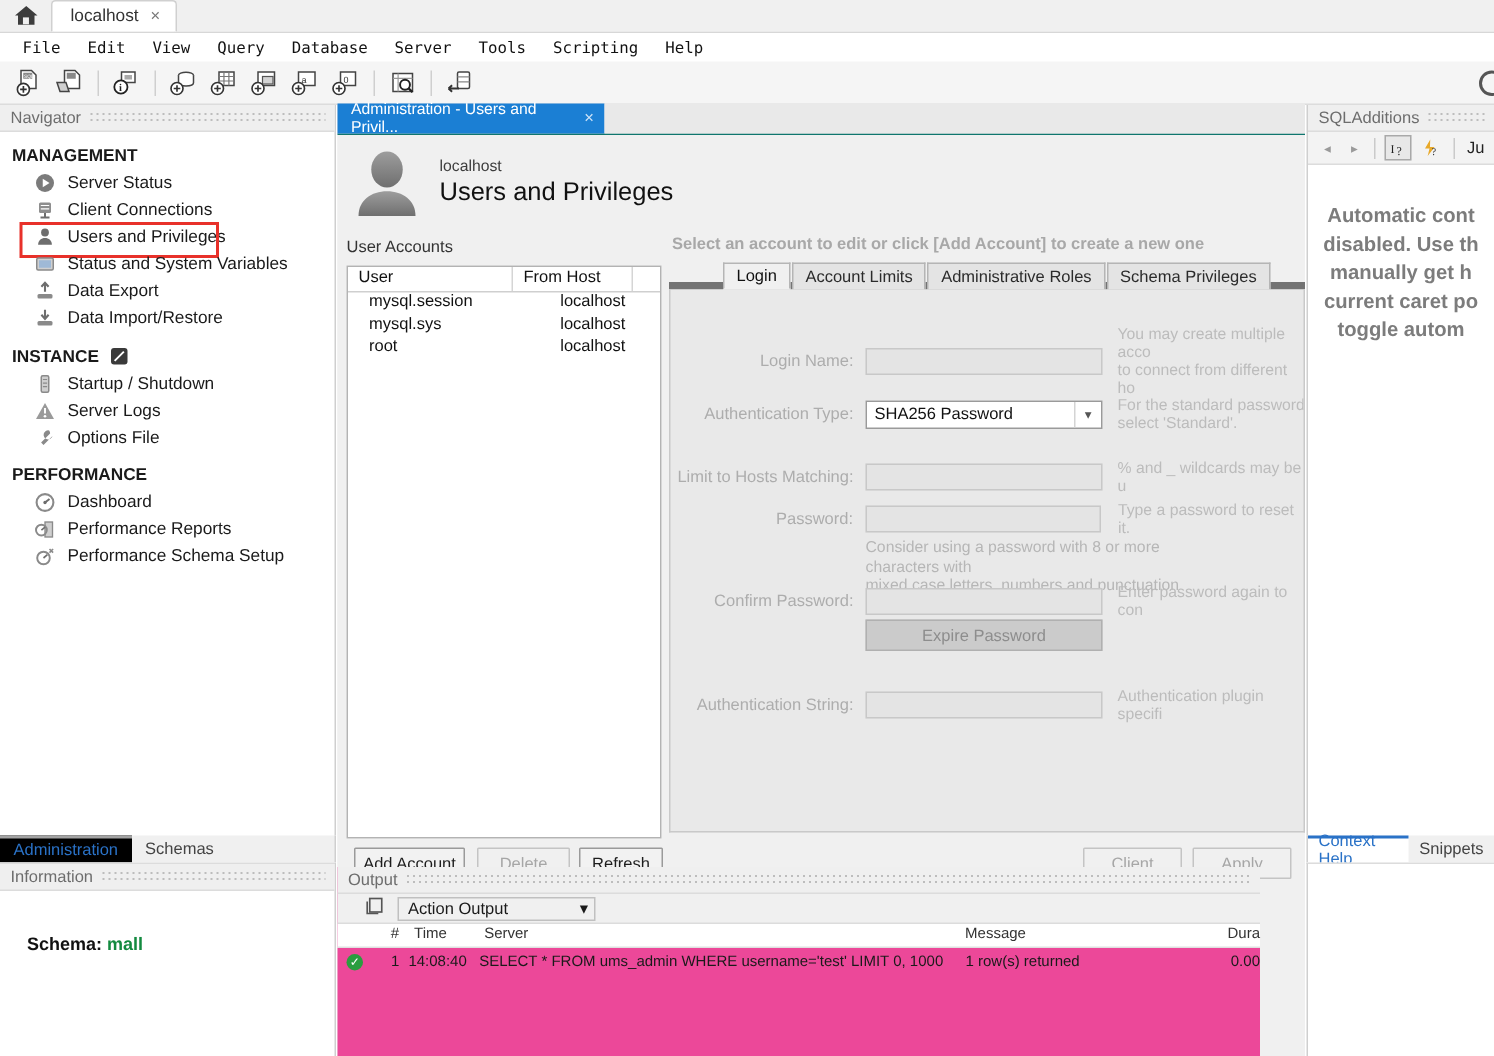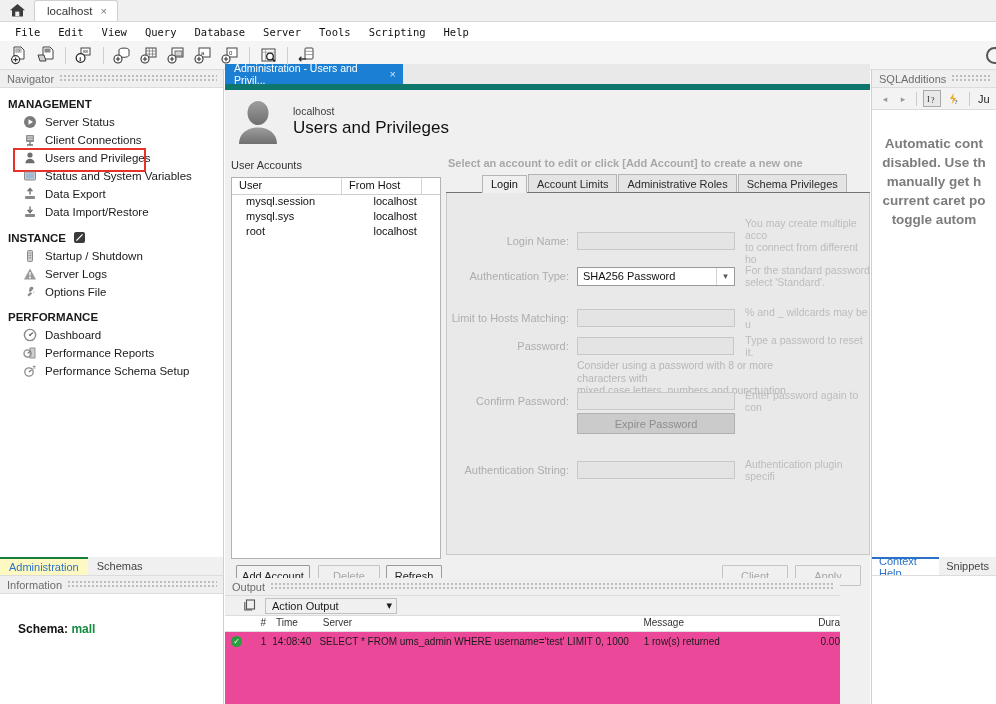--- a/index.html
+++ b/index.html
@@ -93,33 +93,33 @@
   
   .left-tabs {
     position: absolute; left: 0; top: 557px; width: 224px; height: 18px;
     background: #f0f0f0; display: flex; align-items: flex-end;
     border-right: 1px solid #cfcfcf;
   }
   .ltab {
     height: 18px; padding: 0 9px; display: flex; align-items: center;
     font-size: 11px; color: #444; cursor: default;
   }
-  .ltab.active { background: #fef9c3; color: #2a72c7; border-top: 2px solid #15803d; }
+  .ltab.active { background: #000000; color: #2a72c7; border-top: 2px solid #a3a3a3; }
   .info-pane {
     position: absolute; left: 0; top: 575px; width: 224px; height: 129px;
     background: #ffffff; border-right: 1px solid #cfcfcf; border-top: 1px solid #dcdcdc;
   }
   .info-body { padding: 28px 0 0 18px; font-size: 12px; font-weight: bold; color: #111; }
   .schema-val { color: #138a3f; }
 
   
   .main { position: absolute; left: 225px; top: 70px; width: 645px; height: 634px; background: #f0f0f0; }
   .editor-tabstrip {
     height: 20px; background: #e9e9e9; display: flex; align-items: flex-end;
-    border-bottom: 6px solid #0f766e;
+    border-bottom: 1px solid #0f766e;
   }
   .etab {
     height: 20px; padding: 0 7px 0 9px; background: #1b7fd4; color: #ffffff;
     display: flex; align-items: center; gap: 9px; font-size: 10.5px;
     max-width: 178px; cursor: default;
   }
   .etab .x { color: #cfe4f8; font-size: 11px; }
   .etab-fill { flex: 1; height: 20px; background: #e9e9e9; }
 
   
@@ -144,21 +144,21 @@
   .ua-row { display: flex; height: 15px; font-size: 11px; color: #111; cursor: default; gap: 33px; }
   .ua-row .c-user { width: 110px; padding-left: 14px; }
   .ua-row .c-host { width: 80px; padding-left: 7px; }
 
   
   .detail-banner {
     position: absolute; left: 221px; top: 4px; width: 424px; height: 18px;
     font-size: 11px; font-weight: bold; color: #a8a8a8; padding-left: 2px;
   }
   .detail-tabs { position: absolute; left: 221px; top: 22px; width: 424px; height: 18px;
-    display: flex; align-items: flex-end; border-bottom: 1px solid #737373; padding-left: 36px; }
+    display: flex; border-bottom: 5px solid #737373; padding-left: 36px; }
   .dtab {
     height: 18px; padding: 0 8px; display: flex; align-items: center;
     font-size: 11px; color: #2b2b2b; background: #e4e4e4;
     border: 1px solid #b5b5b5; border-bottom: none; margin-right: 1px; cursor: default;
   }
   .dtab.active { background: #f0f0f0; border-bottom: 1px solid #f0f0f0; margin-bottom: -1px; color: #111; }
 
   .detail-body {
     position: absolute; left: 221px; top: 40px; width: 424px; height: 362px;
     background: #e9e9e9; border: 1px solid #c9c9c9; border-top: none;

